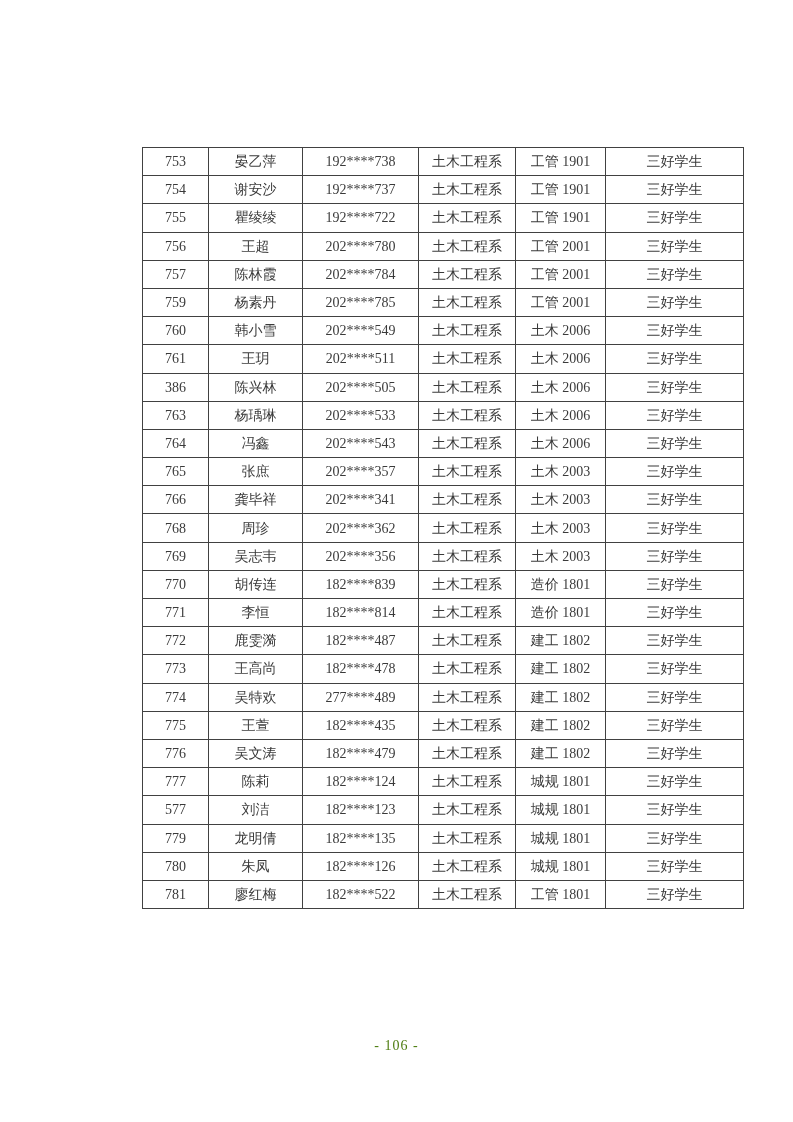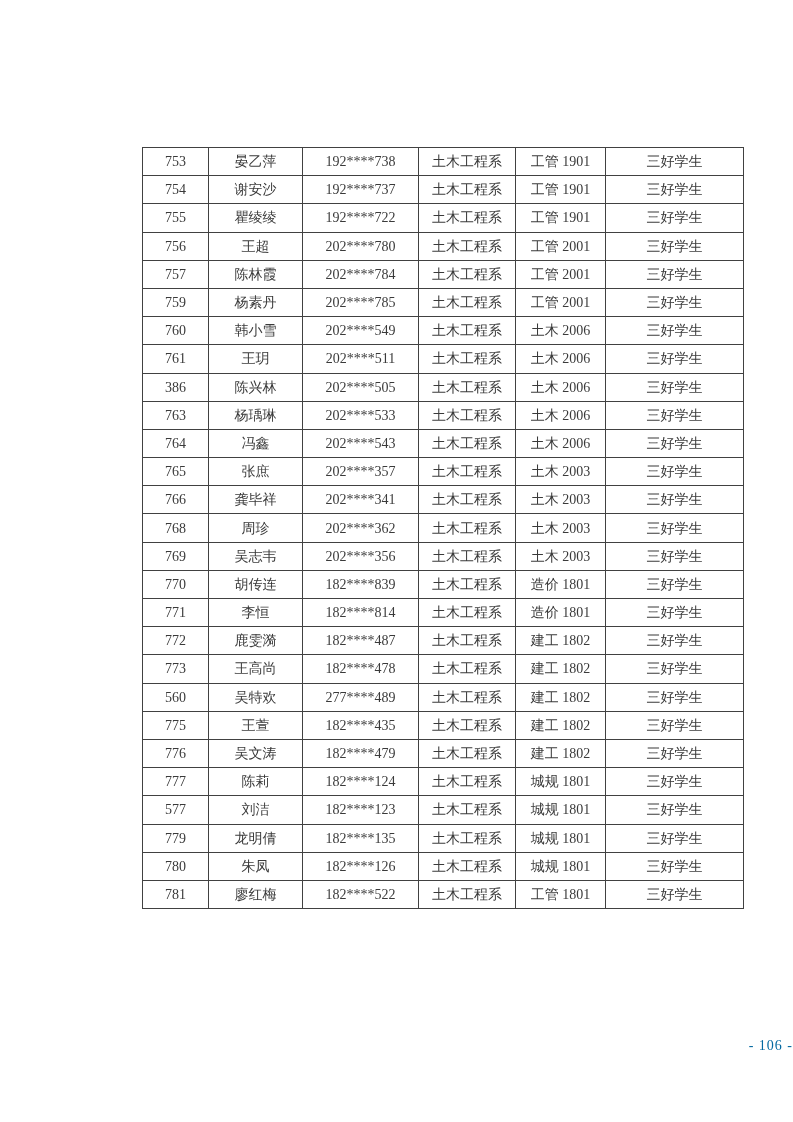--- a/index.html
+++ b/index.html
@@ -35,23 +35,23 @@
     line-height: 27px;
     color: #3a3a3a;
     white-space: nowrap;
     overflow: hidden;
   }
   .footer {
     position: absolute;
     left: 0;
     top: 1038px;
     width: 100%;
-    text-align: right;
+    text-align: center;
     font-size: 14px;
-    color: #0369a1;
+    color: #4d7c0f;
     letter-spacing: 1px;
   }
 </style>
 </head>
 <body>
 
 <div class="page">
 
   <table class="awards">
     <colgroup>
@@ -230,21 +230,21 @@
   <tr>
     <td>773</td>
     <td>王高尚</td>
     <td>182****478</td>
     <td>土木工程系</td>
     <td>建工 1802</td>
     <td>三好学生</td>
   </tr>
 
   <tr>
-    <td>560</td>
+    <td>774</td>
     <td>吴特欢</td>
     <td>277****489</td>
     <td>土木工程系</td>
     <td>建工 1802</td>
     <td>三好学生</td>
   </tr>
 
   <tr>
     <td>775</td>
     <td>王萱</td>

